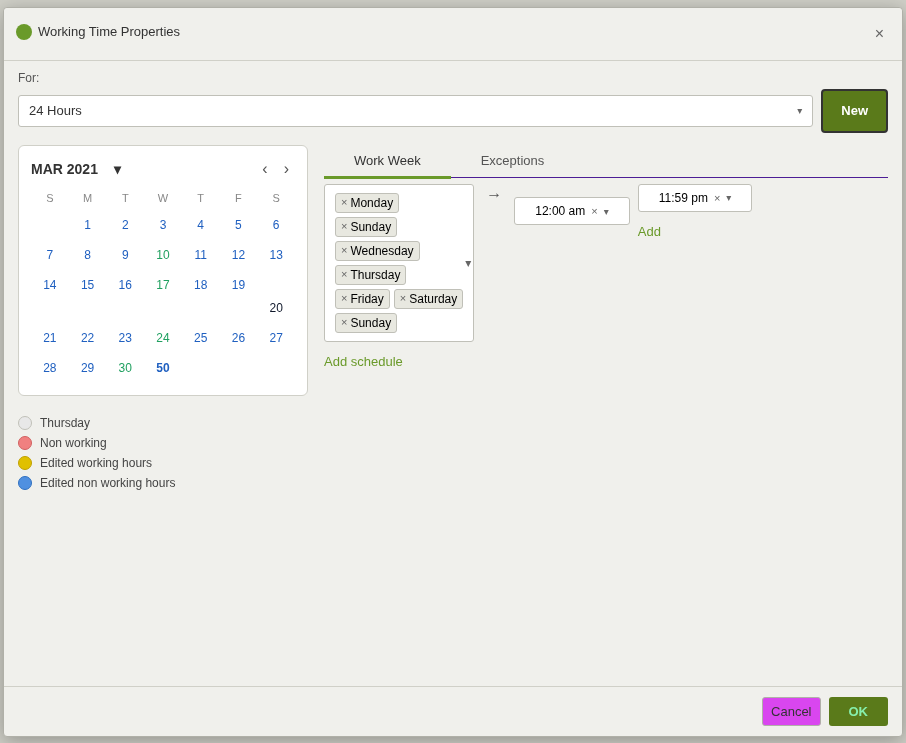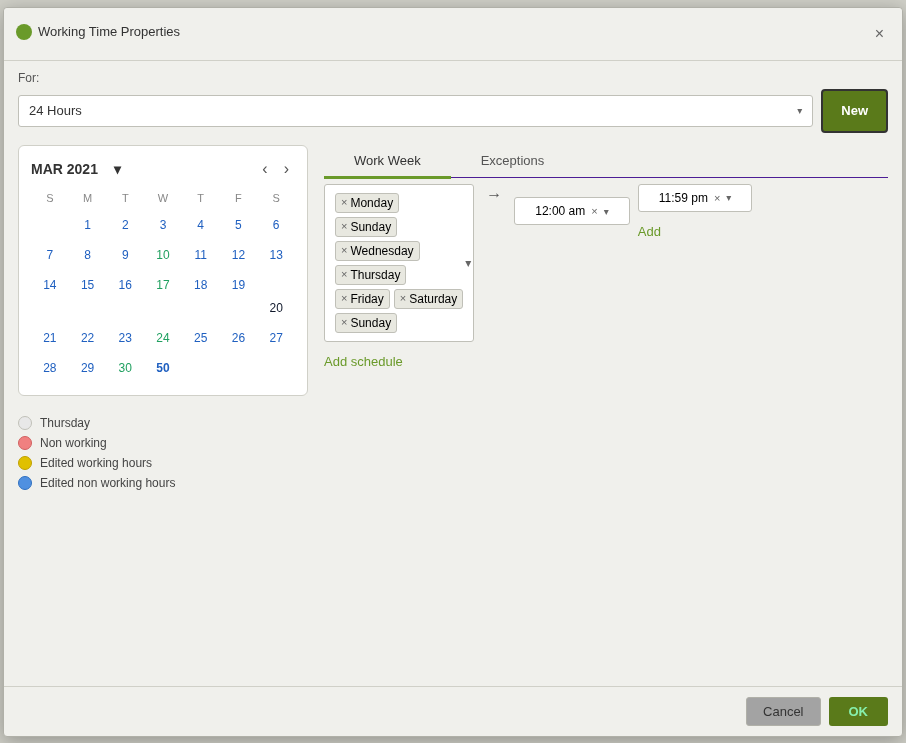--- a/index.html
+++ b/index.html
@@ -311,24 +311,24 @@
       margin-top: 12px;
     }
     .dialog-footer {
       display: flex;
       justify-content: flex-end;
       gap: 8px;
       padding: 10px 14px;
       border-top: 1px solid #d0d0c8;
     }
     .cancel-btn {
-      background: #a3a3a3;
+      background: #d946ef;
       border: 1px solid #b0b0a8;
       border-radius: 3px;
-      padding: 6px 16px;
+      padding: 6px 8px;
       font-size: 13px;
       cursor: pointer;
       color: #333;
     }
     .ok-btn {
       background: #5a7a1a;
       color: #86efac;
       border: none;
       border-radius: 3px;
       padding: 6px 20px;

